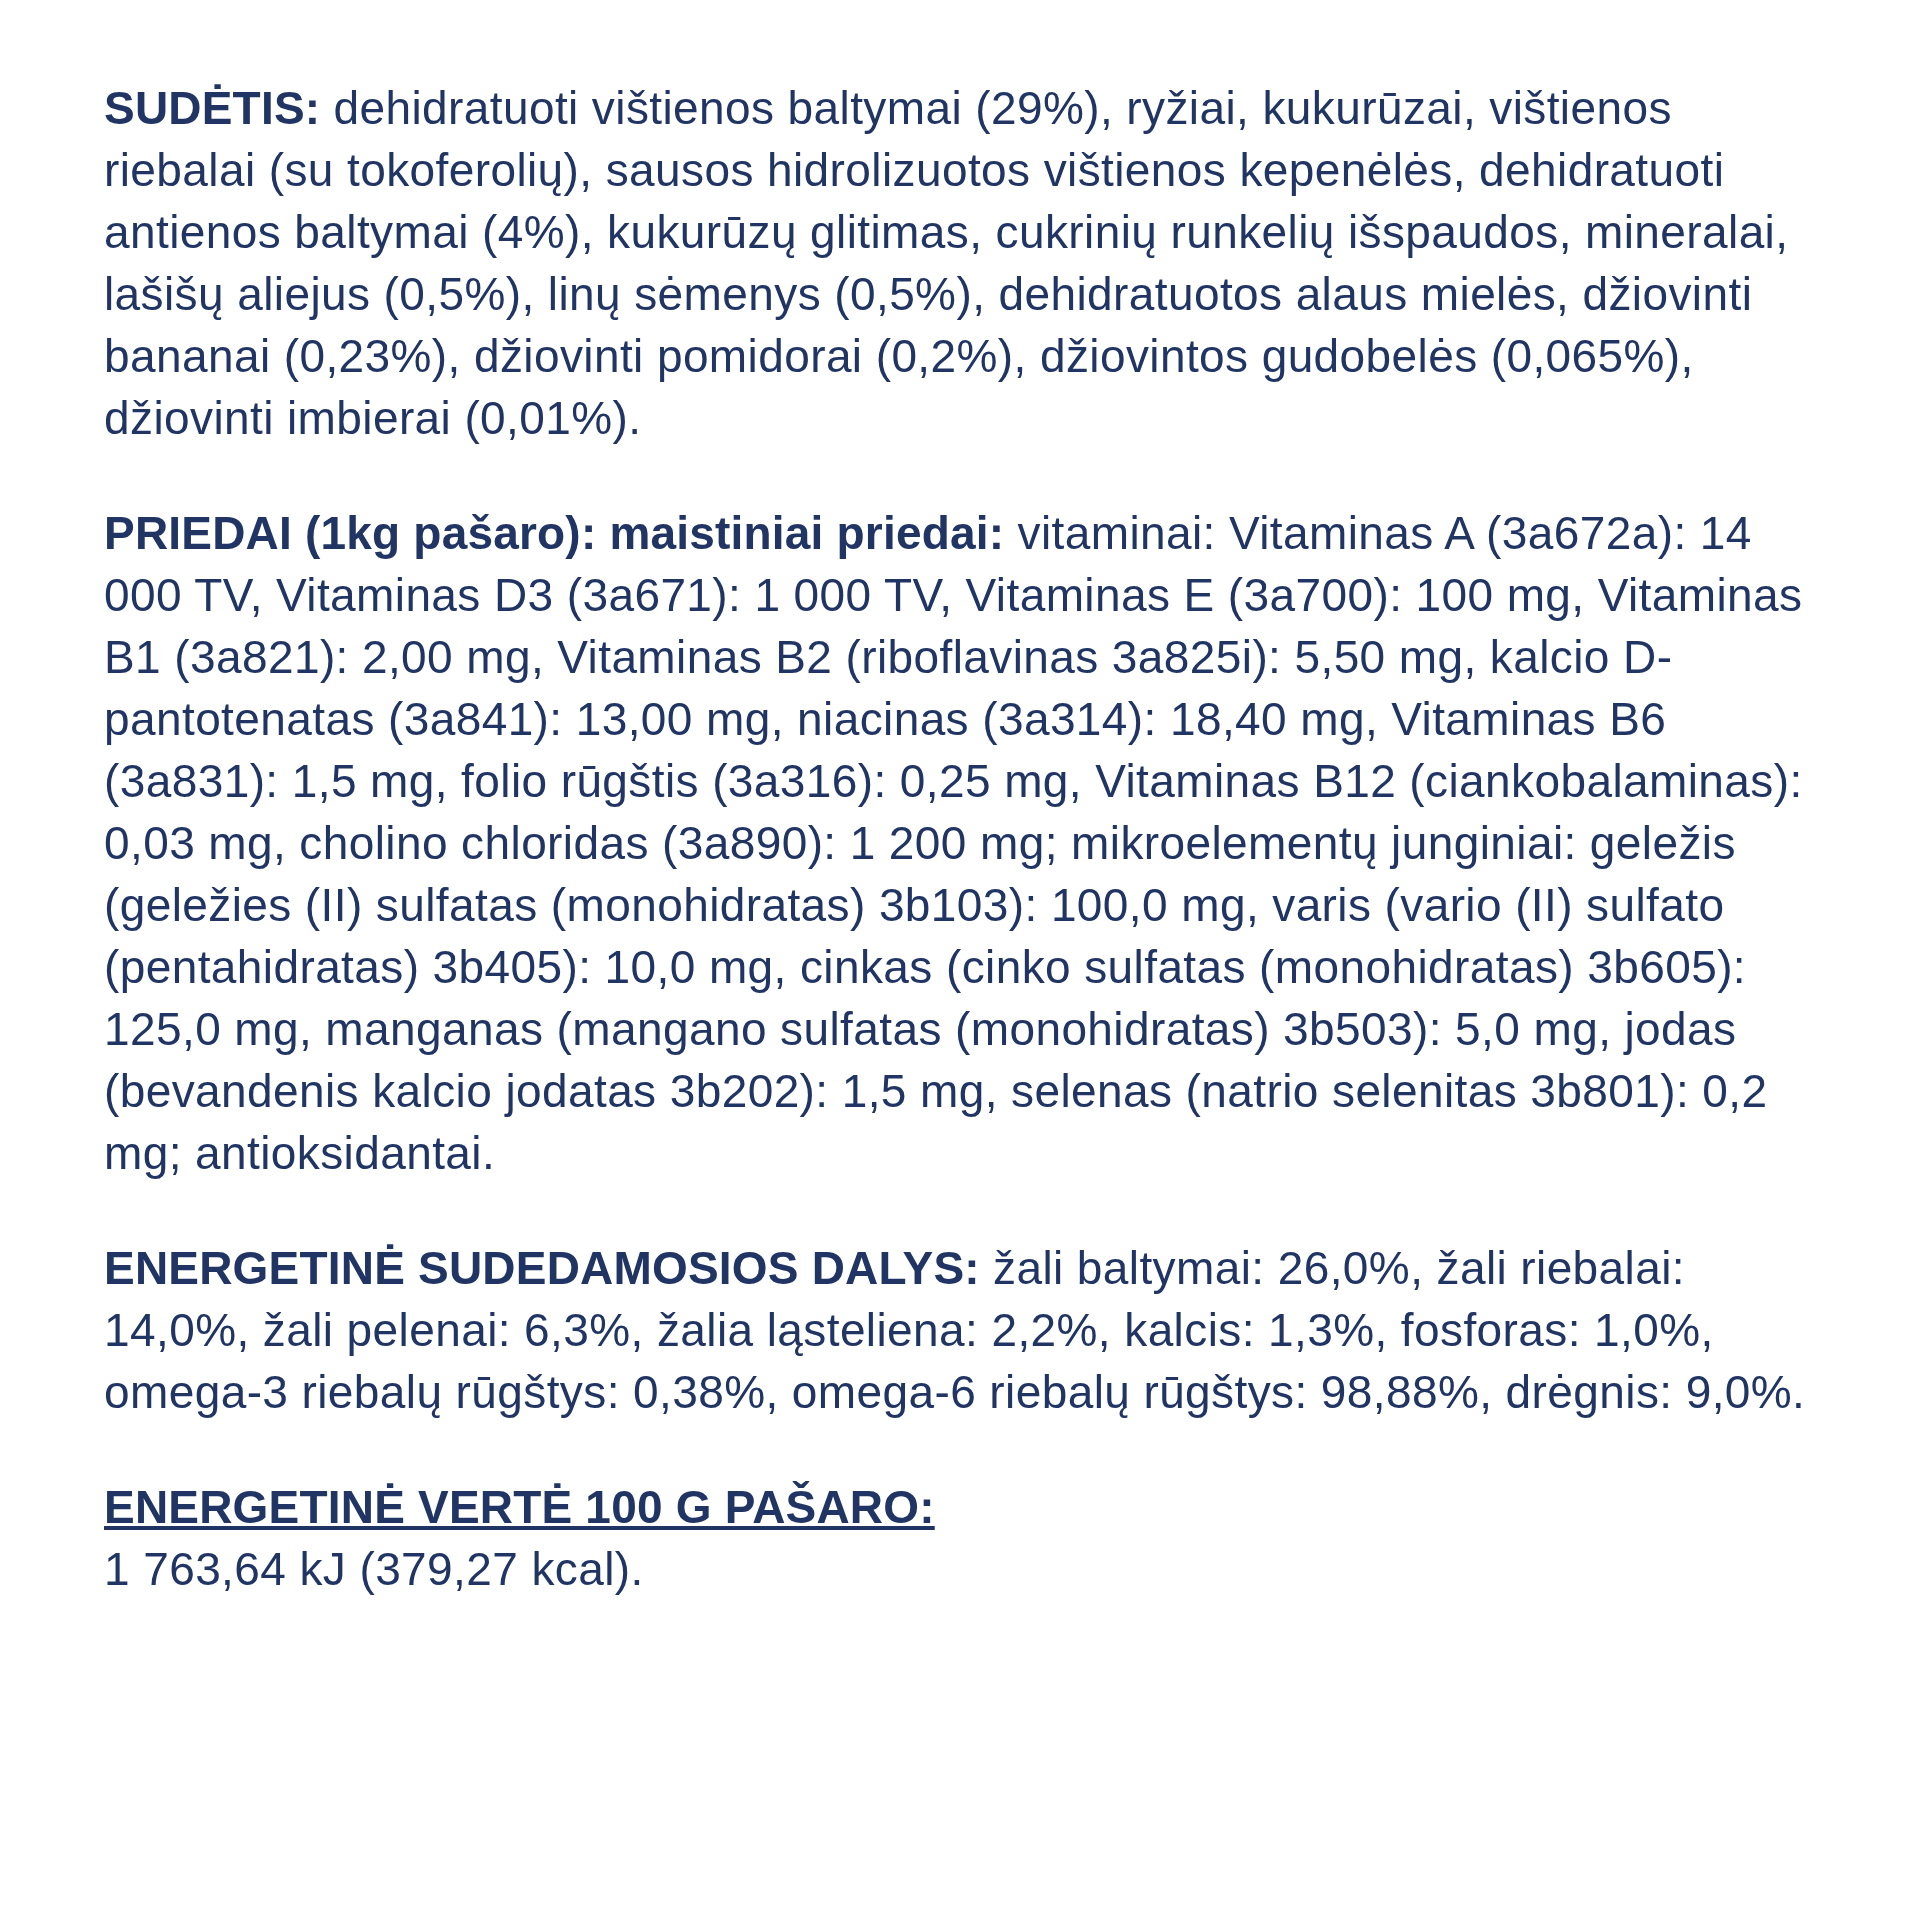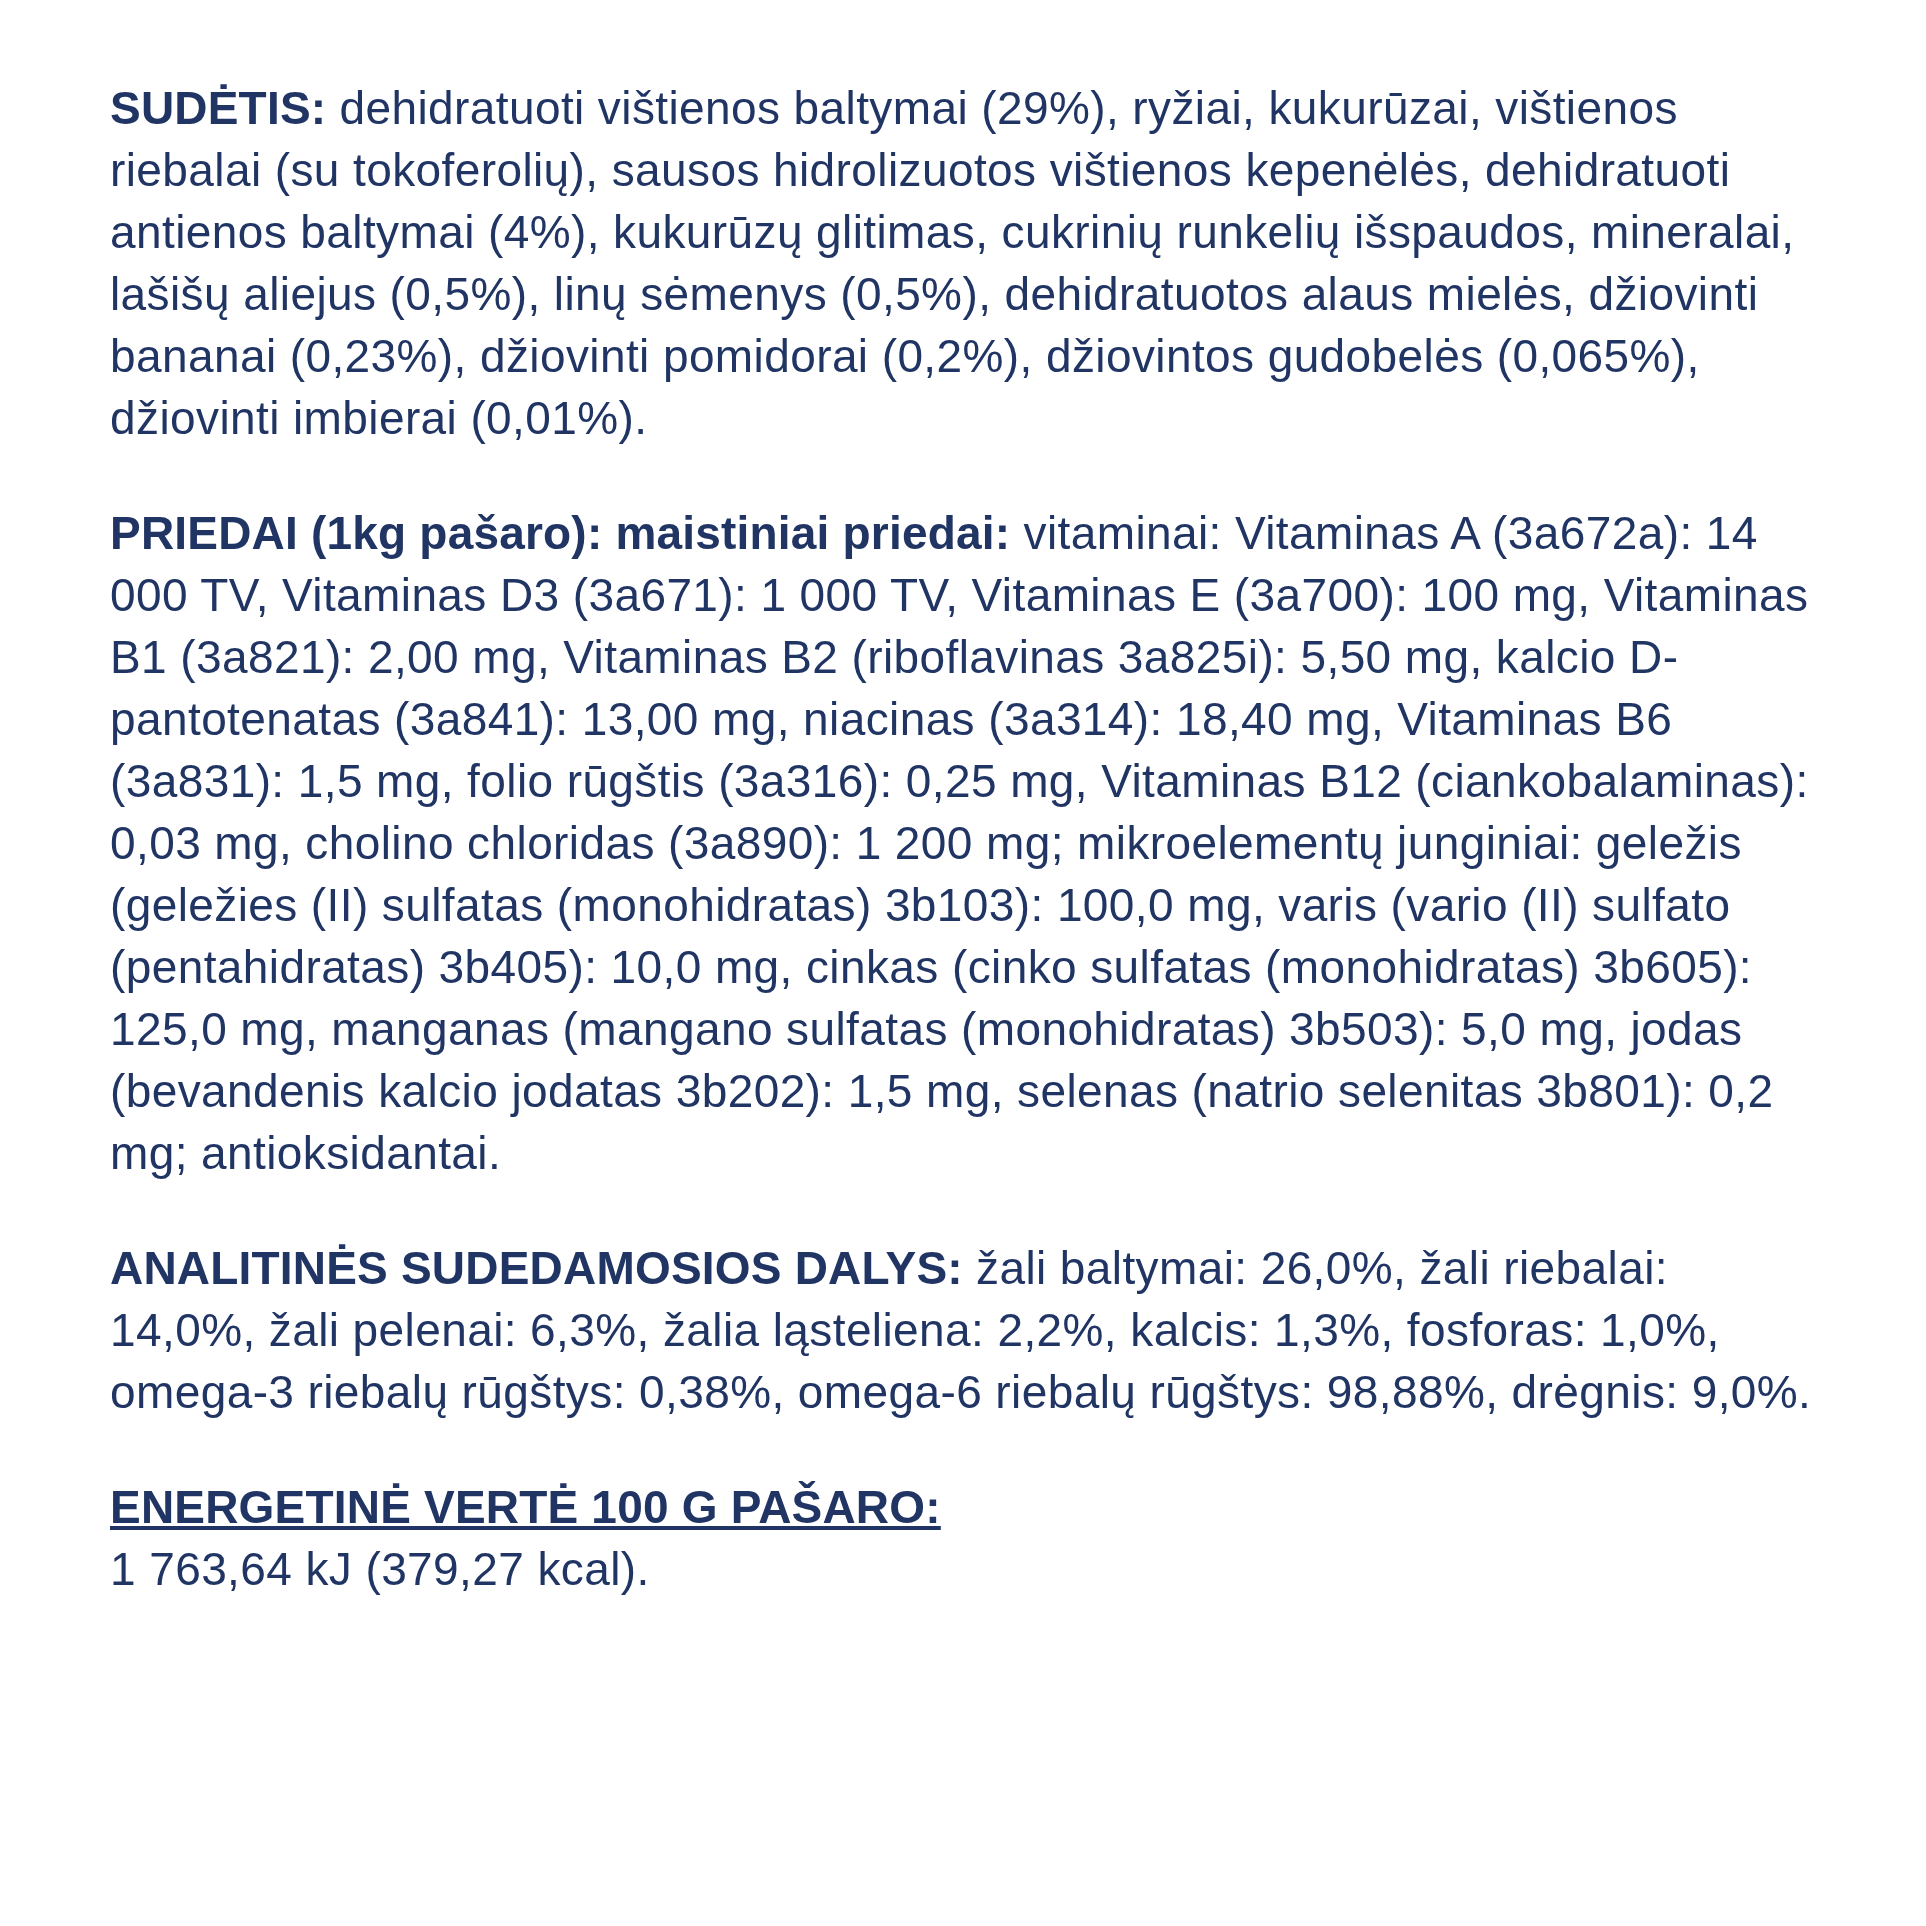--- a/index.html
+++ b/index.html
@@ -17,21 +17,21 @@
   .label-sheet {
     box-sizing: border-box;
     padding: 77px 94px 0 94px;
     width: 1927px;
   }
   .section {
     font-size: 46px;
     line-height: 62px;
     font-weight: 400;
     letter-spacing: 0.4px;
-    margin: 0 0 53px 16px;
+    margin: 0 0 53px 10px;
     max-width: 1713px;
     text-align: left;
   }
   .section-heading {
     font-weight: 700;
     letter-spacing: 0.2px;
   }
   .section-heading.block {
     display: block;
     text-decoration: underline;
@@ -44,21 +44,21 @@
 
   <p class="section">
     <span class="section-heading">SUDĖTIS:</span><span> dehidratuoti vištienos baltymai (29%), ryžiai, kukurūzai, vištienos riebalai (su tokoferolių), sausos hidrolizuotos vištienos kepenėlės, dehidratuoti antienos baltymai (4%), kukurūzų glitimas, cukrinių runkelių išspaudos, mineralai, lašišų aliejus (0,5%), linų sėmenys (0,5%), dehidratuotos alaus mielės, džiovinti bananai (0,23%), džiovinti pomidorai (0,2%), džiovintos gudobelės (0,065%), džiovinti imbierai (0,01%).</span>
   </p>
 
   <p class="section">
     <span class="section-heading">PRIEDAI (1kg pašaro): maistiniai priedai:</span><span> vitaminai: Vitaminas A (3a672a): 14 000 TV, Vitaminas D3 (3a671): 1 000 TV, Vitaminas E (3a700): 100 mg, Vitaminas B1 (3a821): 2,00 mg, Vitaminas B2 (riboflavinas 3a825i): 5,50 mg, kalcio D-pantotenatas (3a841): 13,00 mg, niacinas (3a314): 18,40 mg, Vitaminas B6 (3a831): 1,5 mg, folio rūgštis (3a316): 0,25 mg, Vitaminas B12 (ciankobalaminas): 0,03 mg, cholino chloridas (3a890): 1 200 mg; mikroelementų junginiai: geležis (geležies (II) sulfatas (monohidratas) 3b103): 100,0 mg, varis (vario (II) sulfato (pentahidratas) 3b405): 10,0 mg, cinkas (cinko sulfatas (monohidratas) 3b605): 125,0 mg, manganas (mangano sulfatas (monohidratas) 3b503): 5,0 mg, jodas (bevandenis kalcio jodatas 3b202): 1,5 mg, selenas (natrio selenitas 3b801): 0,2 mg; antioksidantai.</span>
   </p>
 
   <p class="section">
-    <span class="section-heading">ANALITINĖS SUDEDAMOSIOS DALYS:</span><span> žali baltymai: 26,0%, žali riebalai: 14,0%, žali pelenai: 6,3%, žalia ląsteliena: 2,2%, kalcis: 1,3%, fosforas: 1,0%, omega-3 riebalų rūgštys: 0,38%, omega-6 riebalų rūgštys: 98,88%, drėgnis: 9,0%.</span>
+    <span class="section-heading">ENERGETINĖ SUDEDAMOSIOS DALYS:</span><span> žali baltymai: 26,0%, žali riebalai: 14,0%, žali pelenai: 6,3%, žalia ląsteliena: 2,2%, kalcis: 1,3%, fosforas: 1,0%, omega-3 riebalų rūgštys: 0,38%, omega-6 riebalų rūgštys: 98,88%, drėgnis: 9,0%.</span>
   </p>
 
   <p class="section">
     <span class="section-heading block">ENERGETINĖ VERTĖ 100 G PAŠARO:</span><span>1 763,64 kJ (379,27 kcal).</span>
   </p>
 
 </div>
 
 
 </body></html>

